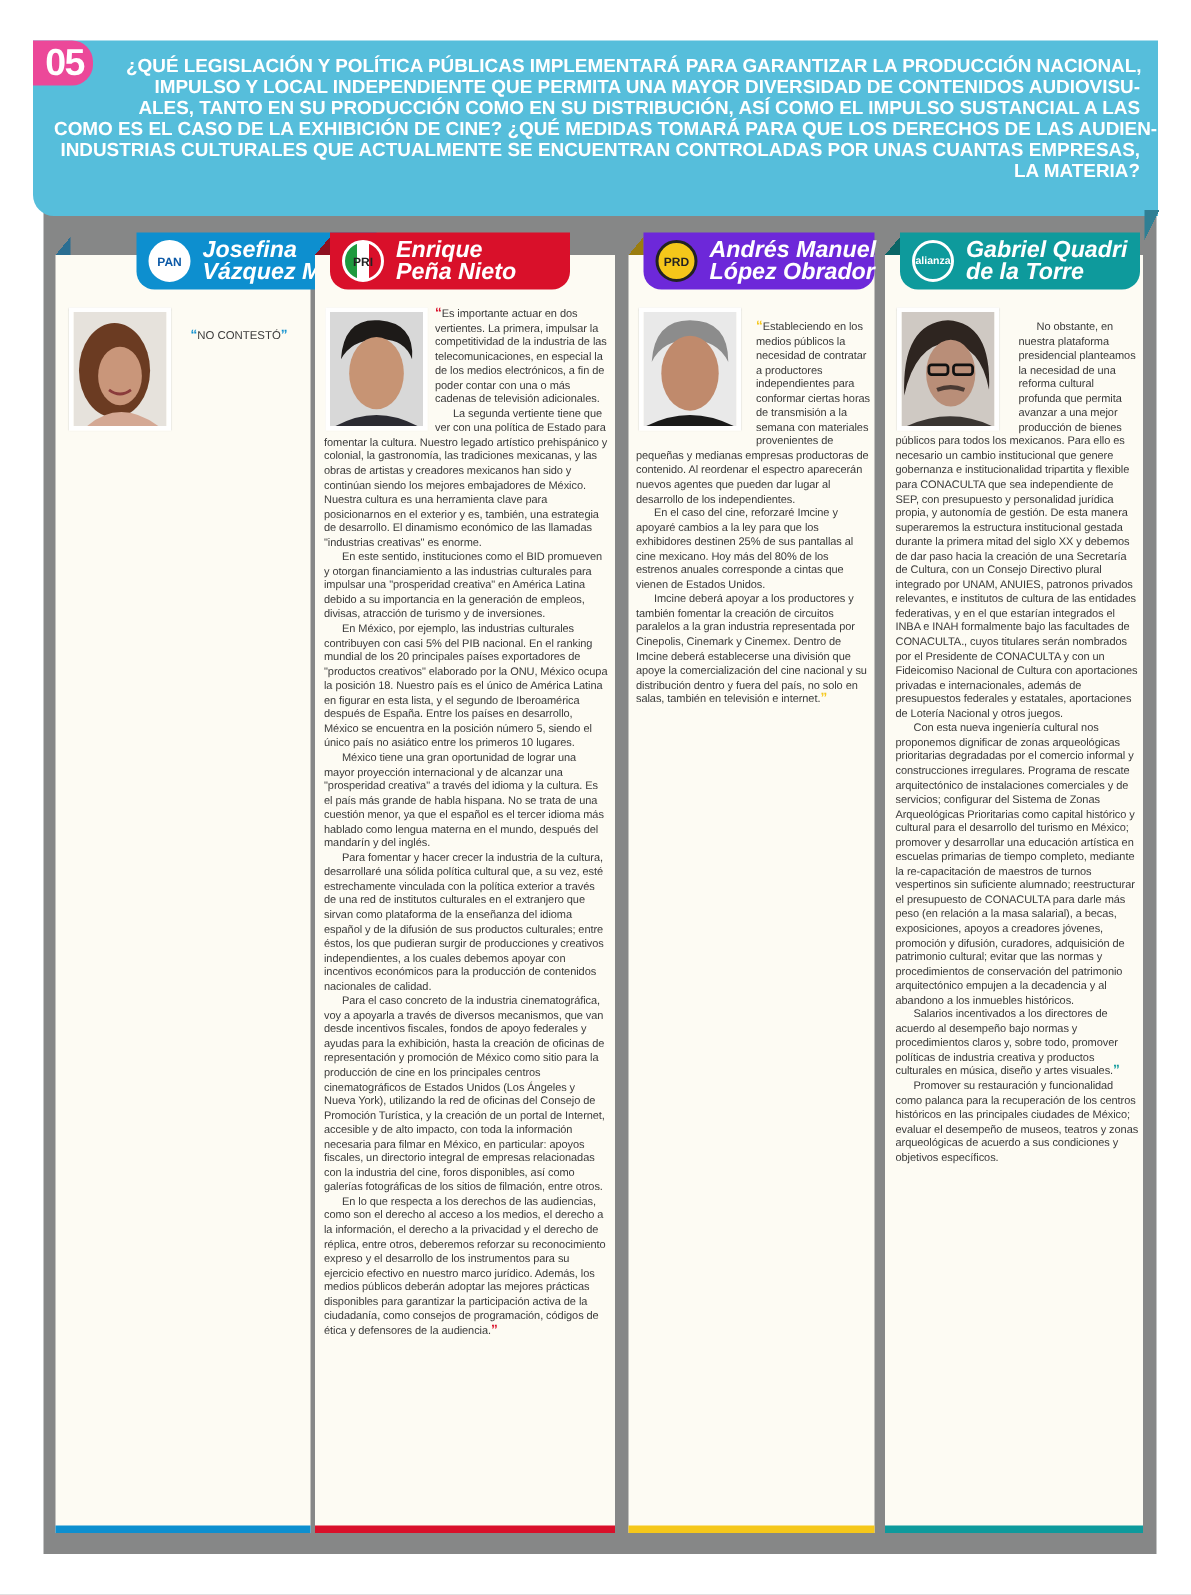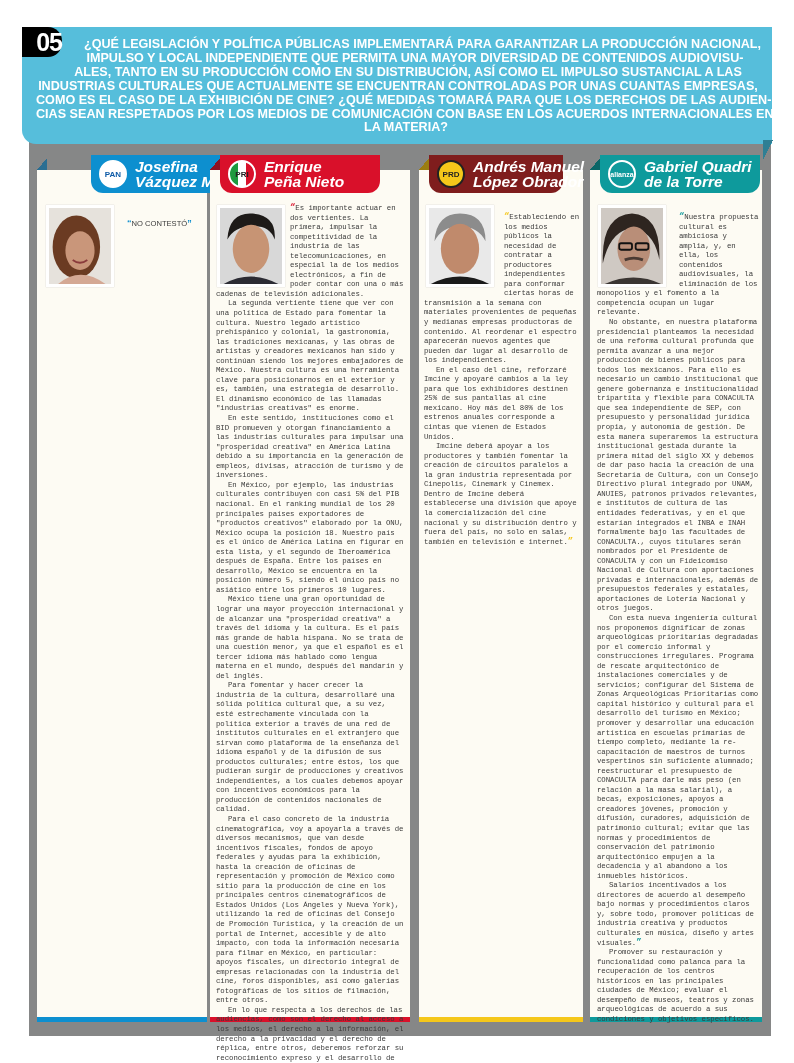--- a/index.html
+++ b/index.html
@@ -9,28 +9,28 @@
 
   
   .banner {
     position: absolute; left: 22px; top: 27px; width: 750px; height: 117px;
     background: #56bedb; border-radius: 0 0 0 14px;
   }
   .banner-tail { position: absolute; left: 763px; top: 140px; width: 10px; height: 20px;
     background: linear-gradient(to bottom right, #2f7f94 50%, transparent 50%); }
   .num-badge {
     position: absolute; left: 22px; top: 27px; width: 40px; height: 30px;
-    background: #000000; border-radius: 0 14px 14px 0;
+    background: #ec4899; border-radius: 0 14px 14px 0;
     color: #ffffff; font-weight: bold; font-size: 25px; line-height: 30px;
-    text-align: right; padding-left: 2px; letter-spacing: -1px;
+    text-align: center; padding-left: 2px; letter-spacing: -1px;
   }
   .question {
     position: absolute; left: 36px; top: 38px; width: 724px;
     color: #ffffff; font-weight: bold; font-size: 12.6px; line-height: 13.9px;
-    font-family: "Liberation Sans", sans-serif; text-align: center;
+    font-family: "Liberation Sans", sans-serif; text-align: right;
   }
   .question span.l { display: block; white-space: nowrap; }
 
   
   .card {
     position: absolute; top: 170px; height: 852px; background: #fdfbf3;
   }
   .card .bottom-bar { position: absolute; left: 0; right: 0; bottom: 0; height: 5px; }
   .card-fold {
     position: absolute; width: 10px; height: 12px;
@@ -51,42 +51,41 @@
   .photo {
     position: absolute; width: 68px; height: 82px; border: 3px solid #ffffff;
     box-shadow: 0 0 1px #bbb;
   }
   .photo svg { width: 100%; height: 100%; display: block; }
 
   .text {
     position: absolute; font-size: 7.35px; line-height: 9.55px; color: #3a3a3a;
     font-family: "Liberation Sans", sans-serif; text-align: left; letter-spacing: -0.05px;
   }
-  .text p { text-indent: 12px; font-family: Liberation Mono, monospace; }
+  .text p { text-indent: 12px; }
   .text p.first { text-indent: 0; }
   .q { font-weight: bold; font-size: 9px; }
   .floatbox { float: left; width: 74px; height: 84px; }
 
   .noc { position: absolute; left: 127px; top: 218px; font-size: 7.6px; color: #3a3a3a; }
 </style>
 </head>
 <body>
 
 <div class="gray-bg2" style="left:29px; top:140px; width:742px; height:896px;"></div>
 
 <div class="banner"></div>
 <div class="banner-tail"></div>
 <div class="num-badge">05</div>
 <div class="question">
   <span class="l" style="padding-left:48px">¿QUÉ LEGISLACIÓN Y POLÍTICA PÚBLICAS IMPLEMENTARÁ PARA GARANTIZAR LA PRODUCCIÓN NACIONAL,</span>
   <span class="l" style="padding-left:34px">IMPULSO Y LOCAL INDEPENDIENTE QUE PERMITA UNA MAYOR DIVERSIDAD DE CONTENIDOS AUDIOVISU-</span>
   <span class="l" style="padding-left:20px">ALES, TANTO EN SU PRODUCCIÓN COMO EN SU DISTRIBUCIÓN, ASÍ COMO EL IMPULSO SUSTANCIAL A LAS</span>
+  <span class="l" style="padding-left:0">COMO ES EL CASO DE LA EXHIBICIÓN DE CINE? ¿QUÉ MEDIDAS TOMARÁ PARA QUE LOS DERECHOS DE LAS AUDIEN-</span>
   <span class="l" style="padding-left:0">INDUSTRIAS CULTURALES QUE ACTUALMENTE SE ENCUENTRAN CONTROLADAS POR UNAS CUANTAS EMPRESAS,</span>
-  <span class="l" style="padding-left:0">COMO ES EL CASO DE LA EXHIBICIÓN DE CINE? ¿QUÉ MEDIDAS TOMARÁ PARA QUE LOS DERECHOS DE LAS AUDIEN-</span>
-  <span class="l" style="padding-left:0">CIAS SEAN RESPETADOS POR LOS MEDIOS DE COMUNICACIÓN CON BASE EN LOS ACUERDOS INTERNACIONALES EN</span>
   <span class="l" style="padding-left:16px">LA MATERIA?</span>
 </div>
 
 <div class="card" style="left:37px; width:170px;">
   <div class="bottom-bar" style="background:#0d8fcf;"></div>
 </div>
 <div class="card-fold" style="left:37px; top:158px; background:linear-gradient(to top left,#2b6e92 50%,transparent 50%);"></div>
 <div class="name-tab" style="left:47px; width:160px; background:#0d8fcf;margin-left:44px;">
   <div class="logo" style="background:#ffffff; color:#0d5aa7;">PAN</div>
   <div class="nm">
@@ -135,21 +134,21 @@
     <path d="M8 34 Q10 4 36 6 Q62 8 60 34 Q54 18 34 20 Q16 20 8 34 Z" fill="#1d1a18"></path>
     <ellipse cx="34" cy="44" rx="20" ry="26" fill="#c79474"></ellipse>
     <path d="M4 82 Q34 66 64 82 Z" fill="#2b2b33"></path>
   </svg>
 </div>
 
 <div class="card" style="left:419px; width:164px;">
   <div class="bottom-bar" style="background:#f5c71a;"></div>
 </div>
 <div class="card-fold" style="left:419px; top:158px; background:linear-gradient(to top left,#9b7d10 50%,transparent 50%);"></div>
-<div class="name-tab" style="left:429px; width:134px; background:#7f1d1d;">
+<div class="name-tab" style="left:429px; width:154px; background:#6d28d9;">
   <div class="logo" style="background:#f5c71a; color:#222; border-color:#222;">PRD</div>
   <div class="nm">
     <span>Andrés Manuel</span>
     <span>López Obrador</span>
   </div>
 </div>
 <div class="text" style="left:424px; top:213px; width:156px;">
   <div class="floatbox" style="width:80px; height:78px;"></div>
   <p class="first"><span class="q" style="color:#f5c71a">“</span><span>Estableciendo en los medios públicos la necesidad de contratar a productores independientes para conformar ciertas horas de transmisión a la semana con materiales provenientes de pequeñas y medianas empresas productoras de contenido. Al reordenar el espectro aparecerán nuevos agentes que pueden dar lugar al desarrollo de los independientes.</span></p>
   <p>En el caso del cine, reforzaré Imcine y apoyaré cambios a la ley para que los exhibidores destinen 25% de sus pantallas al cine mexicano. Hoy más del 80% de los estrenos anuales corresponde a cintas que vienen de Estados Unidos.</p>
@@ -170,21 +169,20 @@
 <div class="card-fold" style="left:590px; top:158px; background:linear-gradient(to top left,#0a6566 50%,transparent 50%);"></div>
 <div class="name-tab" style="left:600px; width:160px; background:#0e9a9c;">
   <div class="logo" style="background:#0e9a9c; color:#ffffff; font-size:7px;">alianza</div>
   <div class="nm">
     <span>Gabriel Quadri</span>
     <span>de la Torre</span>
   </div>
 </div>
 <div class="text" style="left:597px; top:213px; width:162px;">
   <div class="floatbox" style="width:82px; height:76px;"></div>
-  <p class="first"><span class="q" style="color:#0e9a9c">“</span><span>Nuestra propuesta cultural es ambiciosa y amplia, y, en ella, los contenidos audiovisuales, la eliminación de los monopolios y el fomento a la competencia ocupan un lugar relevante.</span></p>
   <p>No obstante, en nuestra plataforma presidencial planteamos la necesidad de una reforma cultural profunda que permita avanzar a una mejor producción de bienes públicos para todos los mexicanos. Para ello es necesario un cambio institucional que genere gobernanza e institucionalidad tripartita y flexible para CONACULTA que sea independiente de SEP, con presupuesto y personalidad jurídica propia, y autonomía de gestión. De esta manera superaremos la estructura institucional gestada durante la primera mitad del siglo XX y debemos de dar paso hacia la creación de una Secretaría de Cultura, con un Consejo Directivo plural integrado por UNAM, ANUIES, patronos privados relevantes, e institutos de cultura de las entidades federativas, y en el que estarían integrados el INBA e INAH formalmente bajo las facultades de CONACULTA., cuyos titulares serán nombrados por el Presidente de CONACULTA y con un Fideicomiso Nacional de Cultura con aportaciones privadas e internacionales, además de presupuestos federales y estatales, aportaciones de Lotería Nacional y otros juegos.</p>
   <p>Con esta nueva ingeniería cultural nos proponemos dignificar de zonas arqueológicas prioritarias degradadas por el comercio informal y construcciones irregulares. Programa de rescate arquitectónico de instalaciones comerciales y de servicios; configurar del Sistema de Zonas Arqueológicas Prioritarias como capital histórico y cultural para el desarrollo del turismo en México; promover y desarrollar una educación artística en escuelas primarias de tiempo completo, mediante la re-capacitación de maestros de turnos vespertinos sin suficiente alumnado; reestructurar el presupuesto de CONACULTA para darle más peso (en relación a la masa salarial), a becas, exposiciones, apoyos a creadores jóvenes, promoción y difusión, curadores, adquisición de patrimonio cultural; evitar que las normas y procedimientos de conservación del patrimonio arquitectónico empujen a la decadencia y al abandono a los inmuebles históricos.</p>
   <p><span>Salarios incentivados a los directores de acuerdo al desempeño bajo normas y procedimientos claros y, sobre todo, promover políticas de industria creativa y productos culturales en música, diseño y artes visuales.</span><span class="q" style="color:#0e9a9c">”</span></p>
   <p>Promover su restauración y funcionalidad como palanca para la recuperación de los centros históricos en las principales ciudades de México; evaluar el desempeño de museos, teatros y zonas arqueológicas de acuerdo a sus condiciones y objetivos específicos.</p>
 </div>
 <div class="photo" style="left:598px; top:205px;">
   <svg viewBox="0 0 68 82" preserveAspectRatio="none">
     <rect width="68" height="82" fill="#cfc9c3"></rect>
     <path d="M2 60 Q0 8 34 6 Q66 8 64 56 Q58 24 34 22 Q10 24 2 60 Z" fill="#2e2520"></path>
     <ellipse cx="36" cy="44" rx="18" ry="24" fill="#b98e78"></ellipse>

